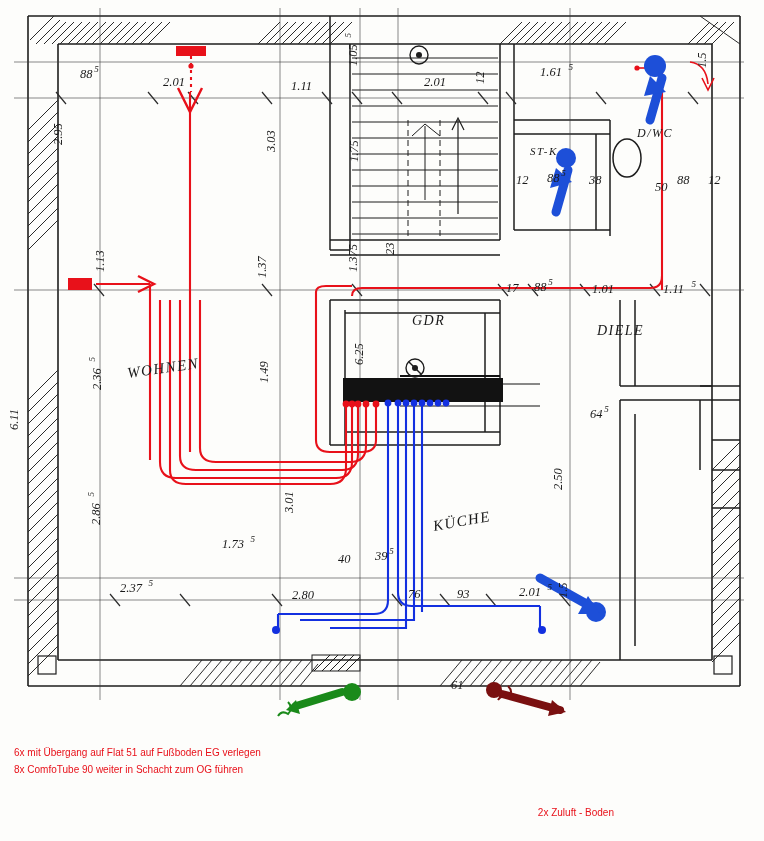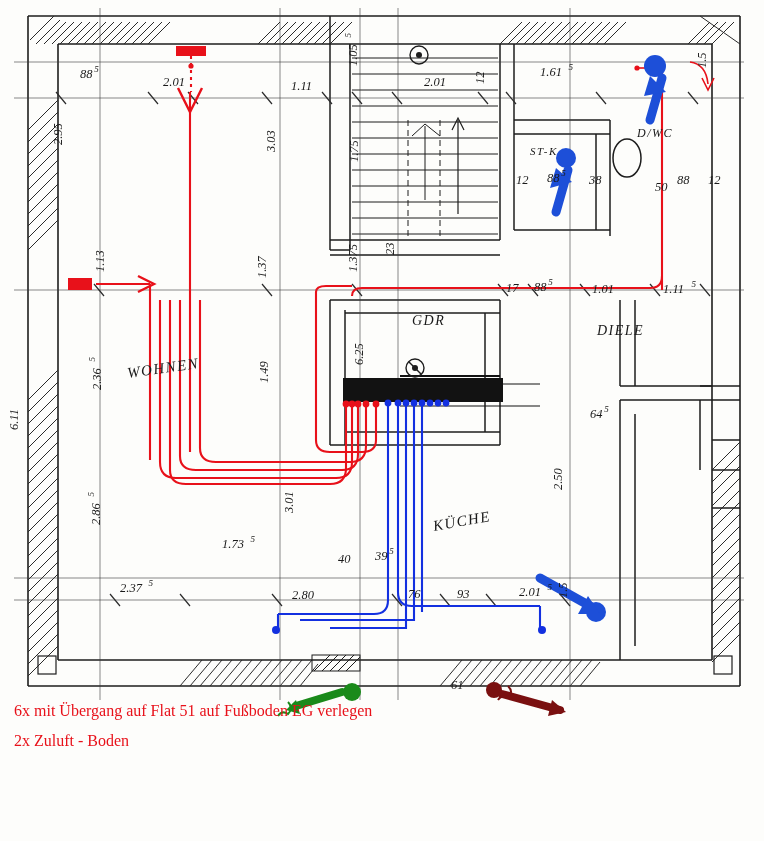--- a/index.html
+++ b/index.html
@@ -20,29 +20,30 @@
   #plan-svg {
     position: absolute;
     left: 0;
     top: 0;
     width: 764px;
     height: 760px;
   }
   .notes {
     position: absolute;
     left: 14px;
-    top: 702px;
+    top: 744px;
     width: 600px;
-    font-size: 16px;
+    font-size: 10px;
     line-height: 17px;
     color: #e8111a;
-    font-family: Liberation Serif, serif;
+    font-family: Liberation Sans, sans-serif;
   }
   .notes .block2 {
-    margin-top: 13px;
+    margin-top: 26px;
+    text-align: right;
   }
   .notes div {
     white-space: nowrap;
   }
   
   .hand {
     font-family: "Liberation Serif", serif;
     font-style: italic;
     fill: #1a1a1a;
   }
@@ -592,16 +593,17 @@
         </g>
         <g transform="rotate(0 451 689)">
           <text x="451" y="689" class="hand" font-size="12.5">61</text>
         </g>
       </g>
 
   </svg>
 
   <div class="notes">
     <div>6x mit Übergang auf Flat 51 auf Fußboden EG verlegen</div>
+    <div>8x ComfoTube 90 weiter in Schacht zum OG führen</div>
     <div class="block2">2x Zuluft - Boden</div>
   </div>
 
 </div>
 
 </body></html>

